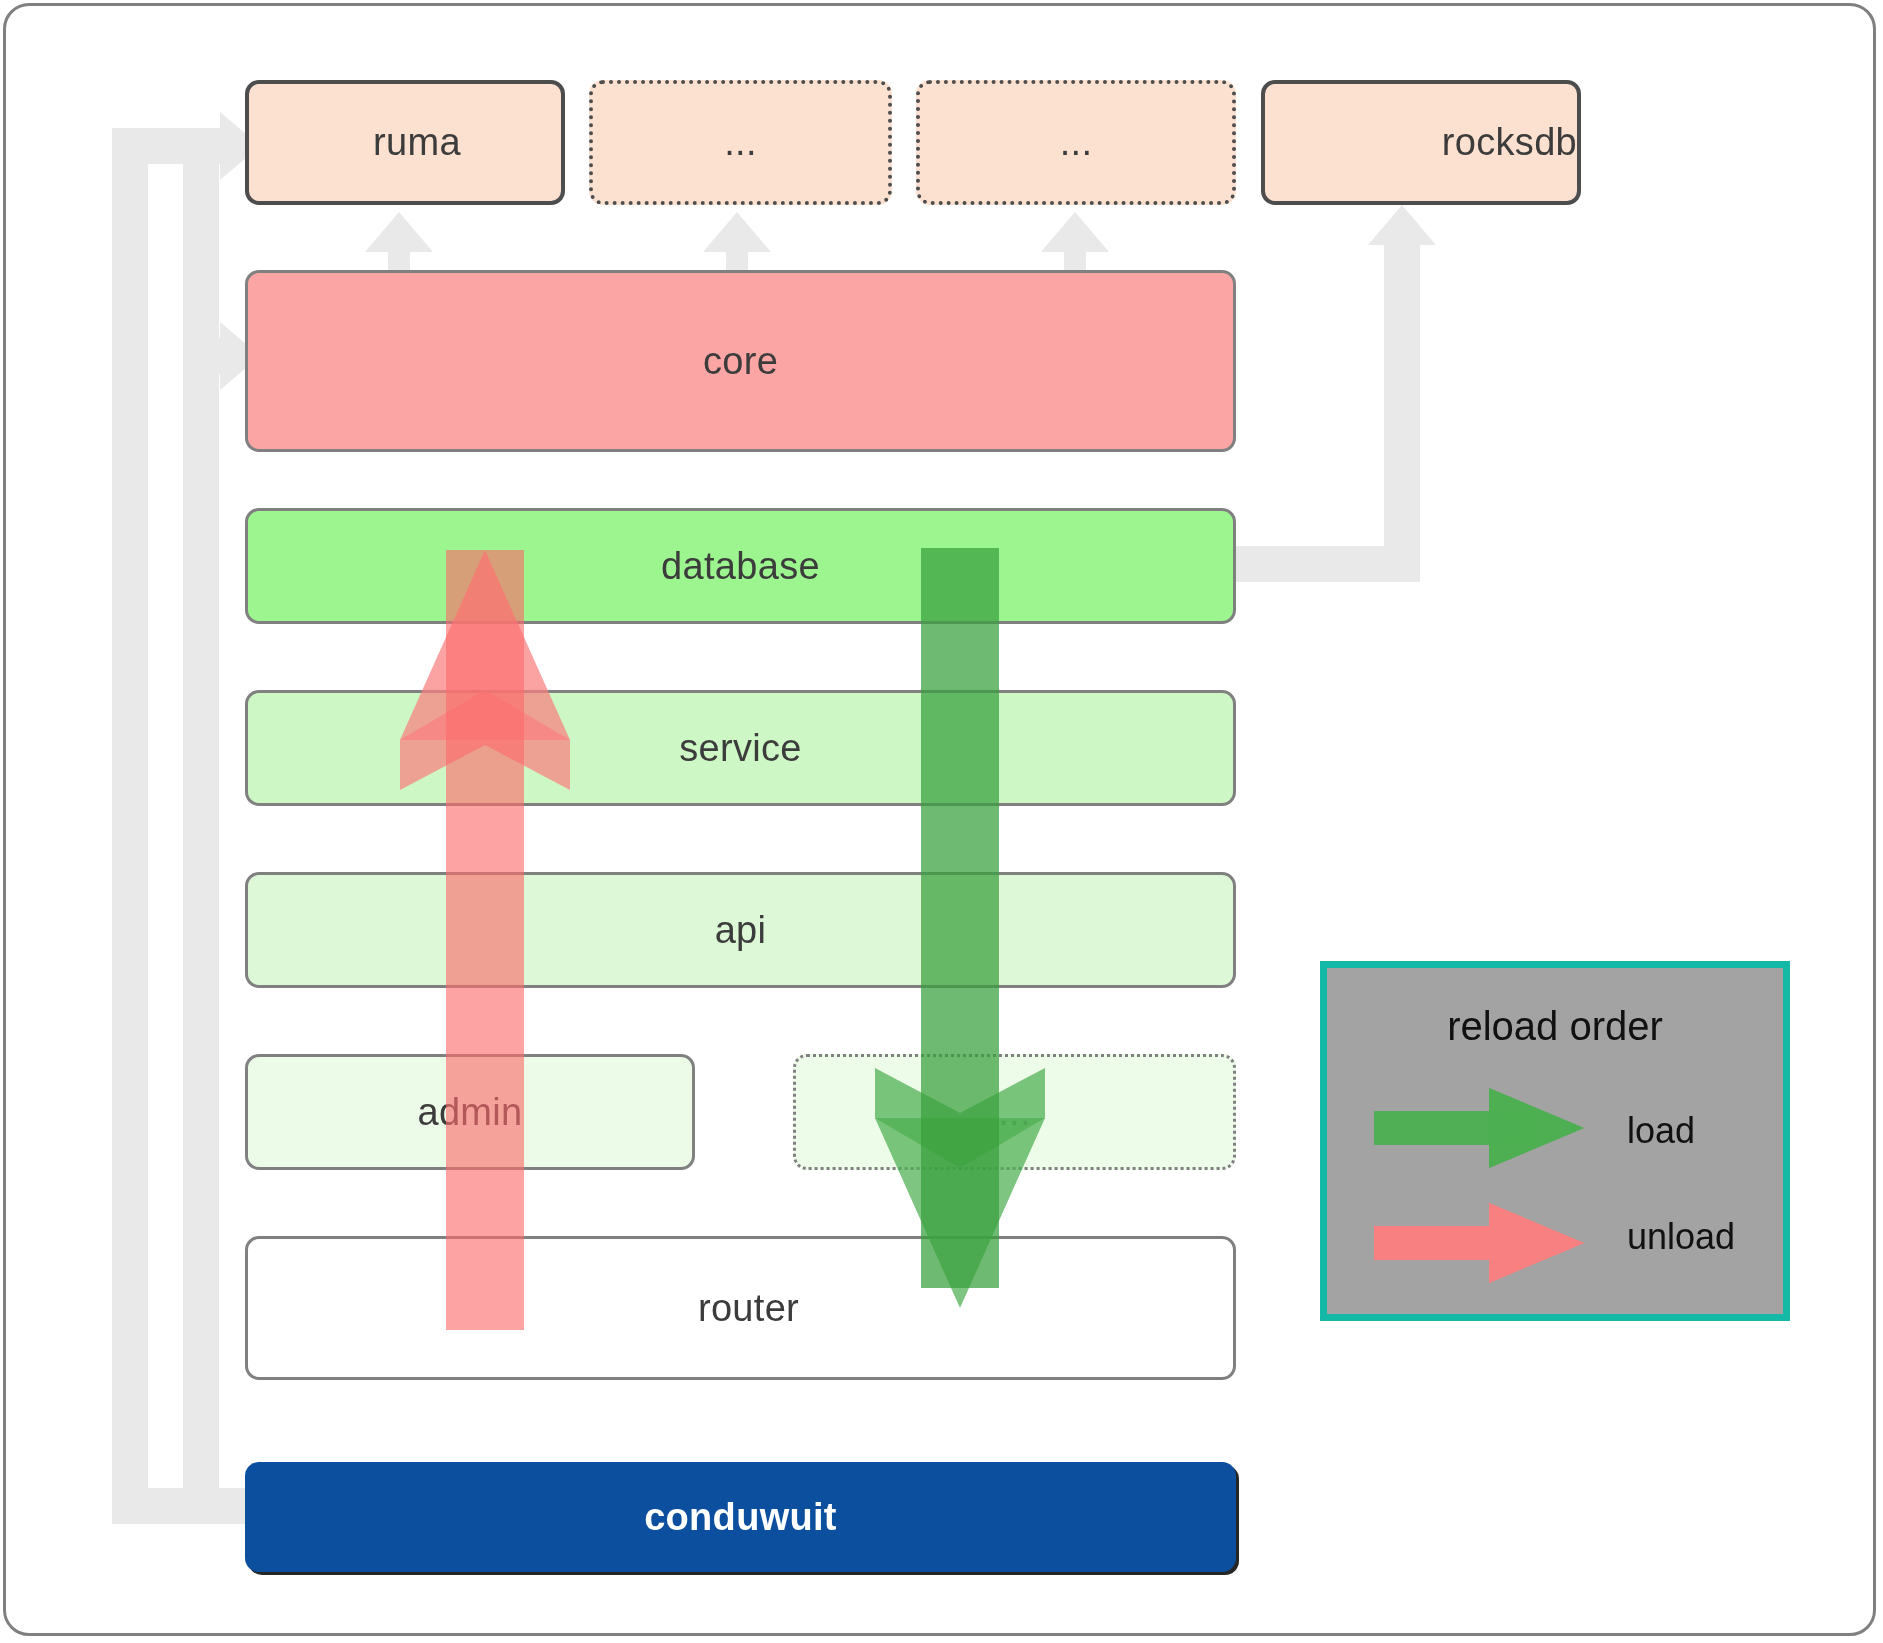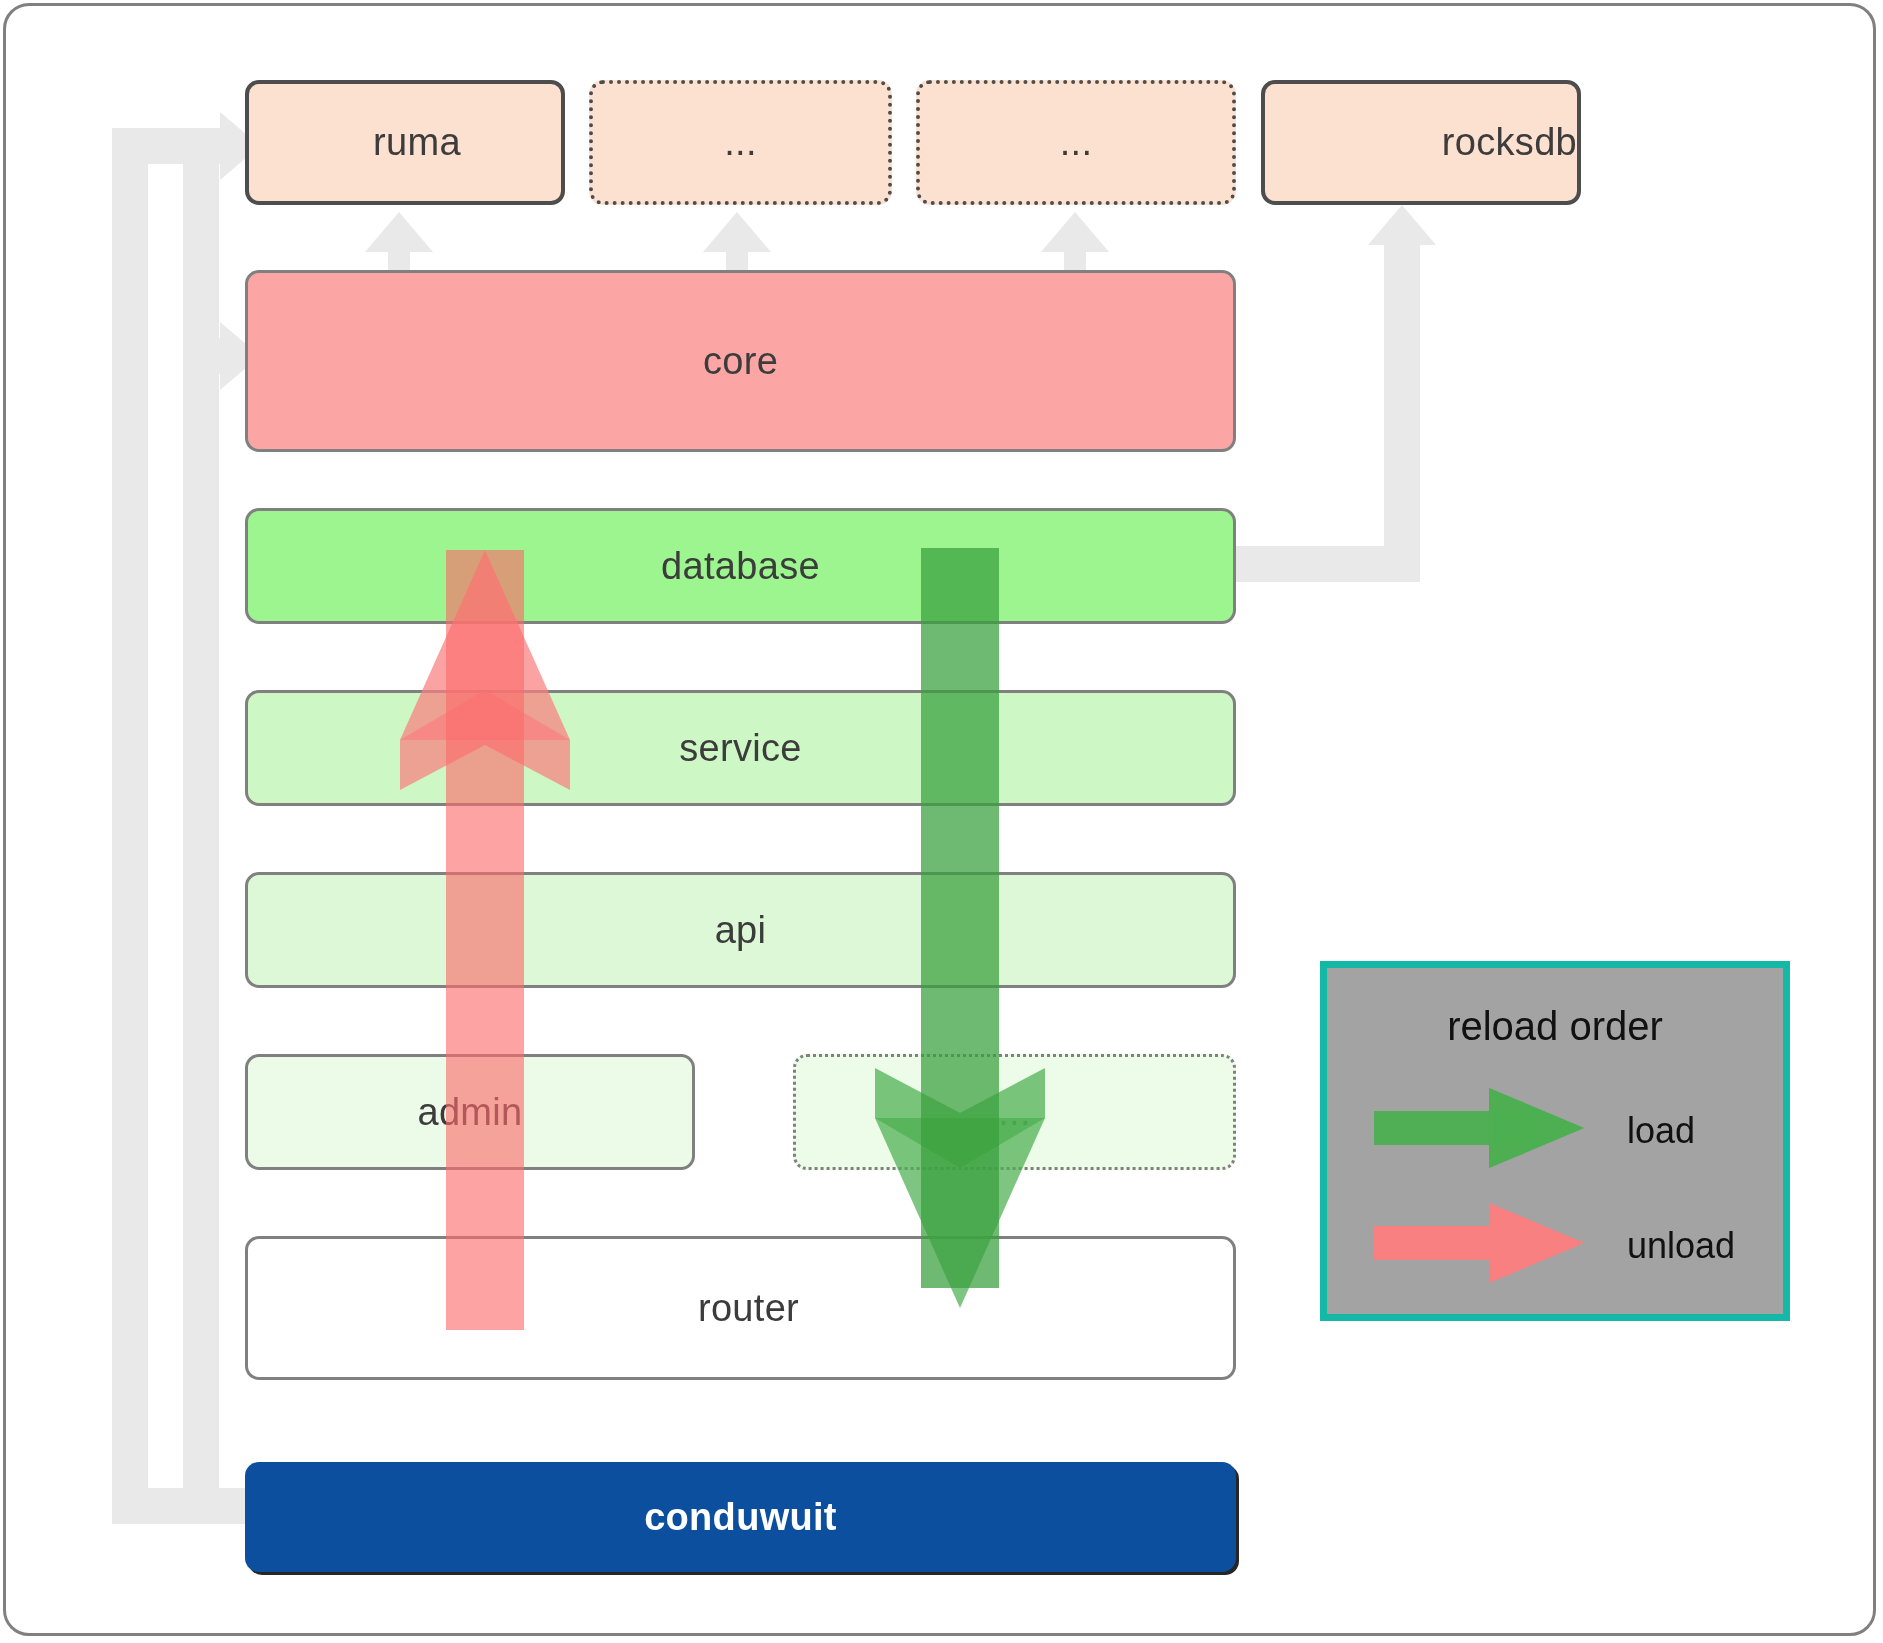--- a/index.html
+++ b/index.html
@@ -194,16 +194,16 @@
       <polygon points="120,5 215,45 120,85 120,62 168,45 120,28" fill="#4caf50" fill-opacity="0.85"></polygon>
       <rect x="5" y="28" width="160" height="34" fill="#4caf50" fill-opacity="0.95"></rect>
     </svg>
     <div class="legend-label" style="left:300px; top:142px;">load</div>
 
     <svg style="position:absolute; left:42px; top:230px; width:230px; height:90px;" viewBox="0 0 230 90">
       <polygon points="120,5 215,45 120,85" fill="#f98080" fill-opacity="0.9"></polygon>
       <polygon points="120,5 215,45 120,85 120,62 168,45 120,28" fill="#f98080" fill-opacity="0.9"></polygon>
       <rect x="5" y="28" width="160" height="34" fill="#f98080" fill-opacity="1"></rect>
     </svg>
-    <div class="legend-label" style="left:300px; top:257px;text-align:center;">unload</div>
+    <div class="legend-label" style="left:300px; top:248px;text-align:center;">unload</div>
   </div>
 
 </div>
 
 </body></html>

